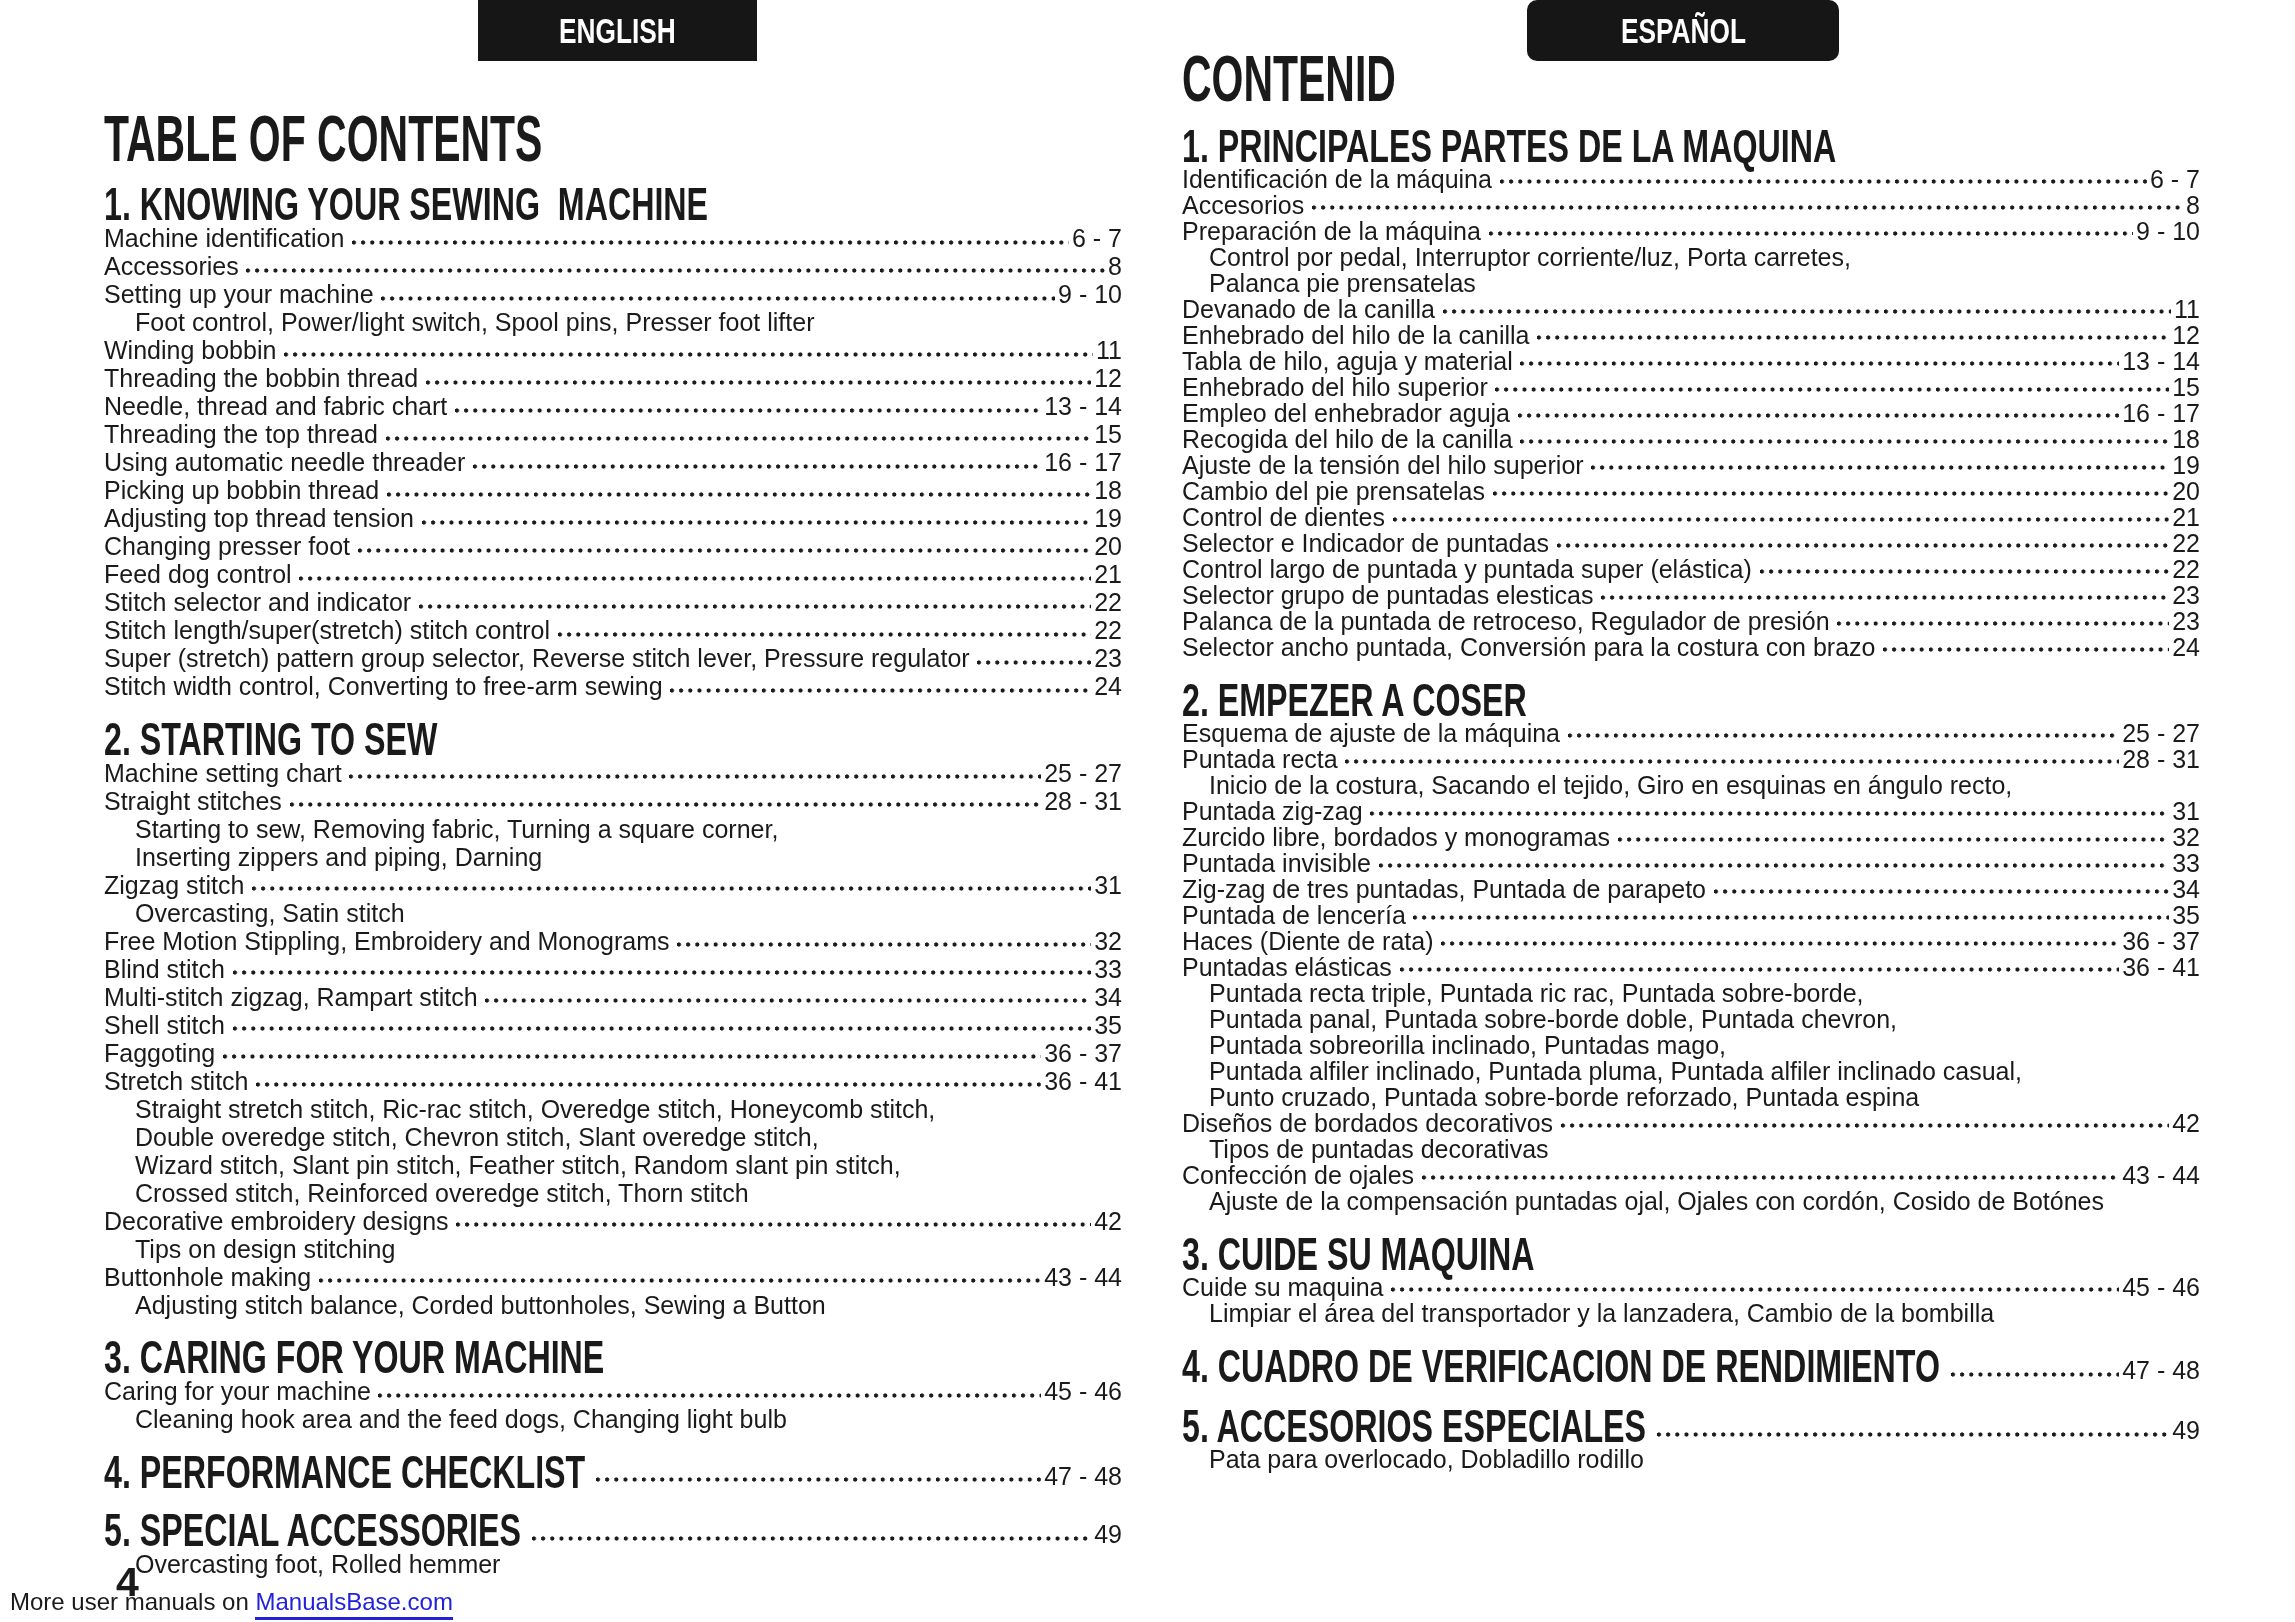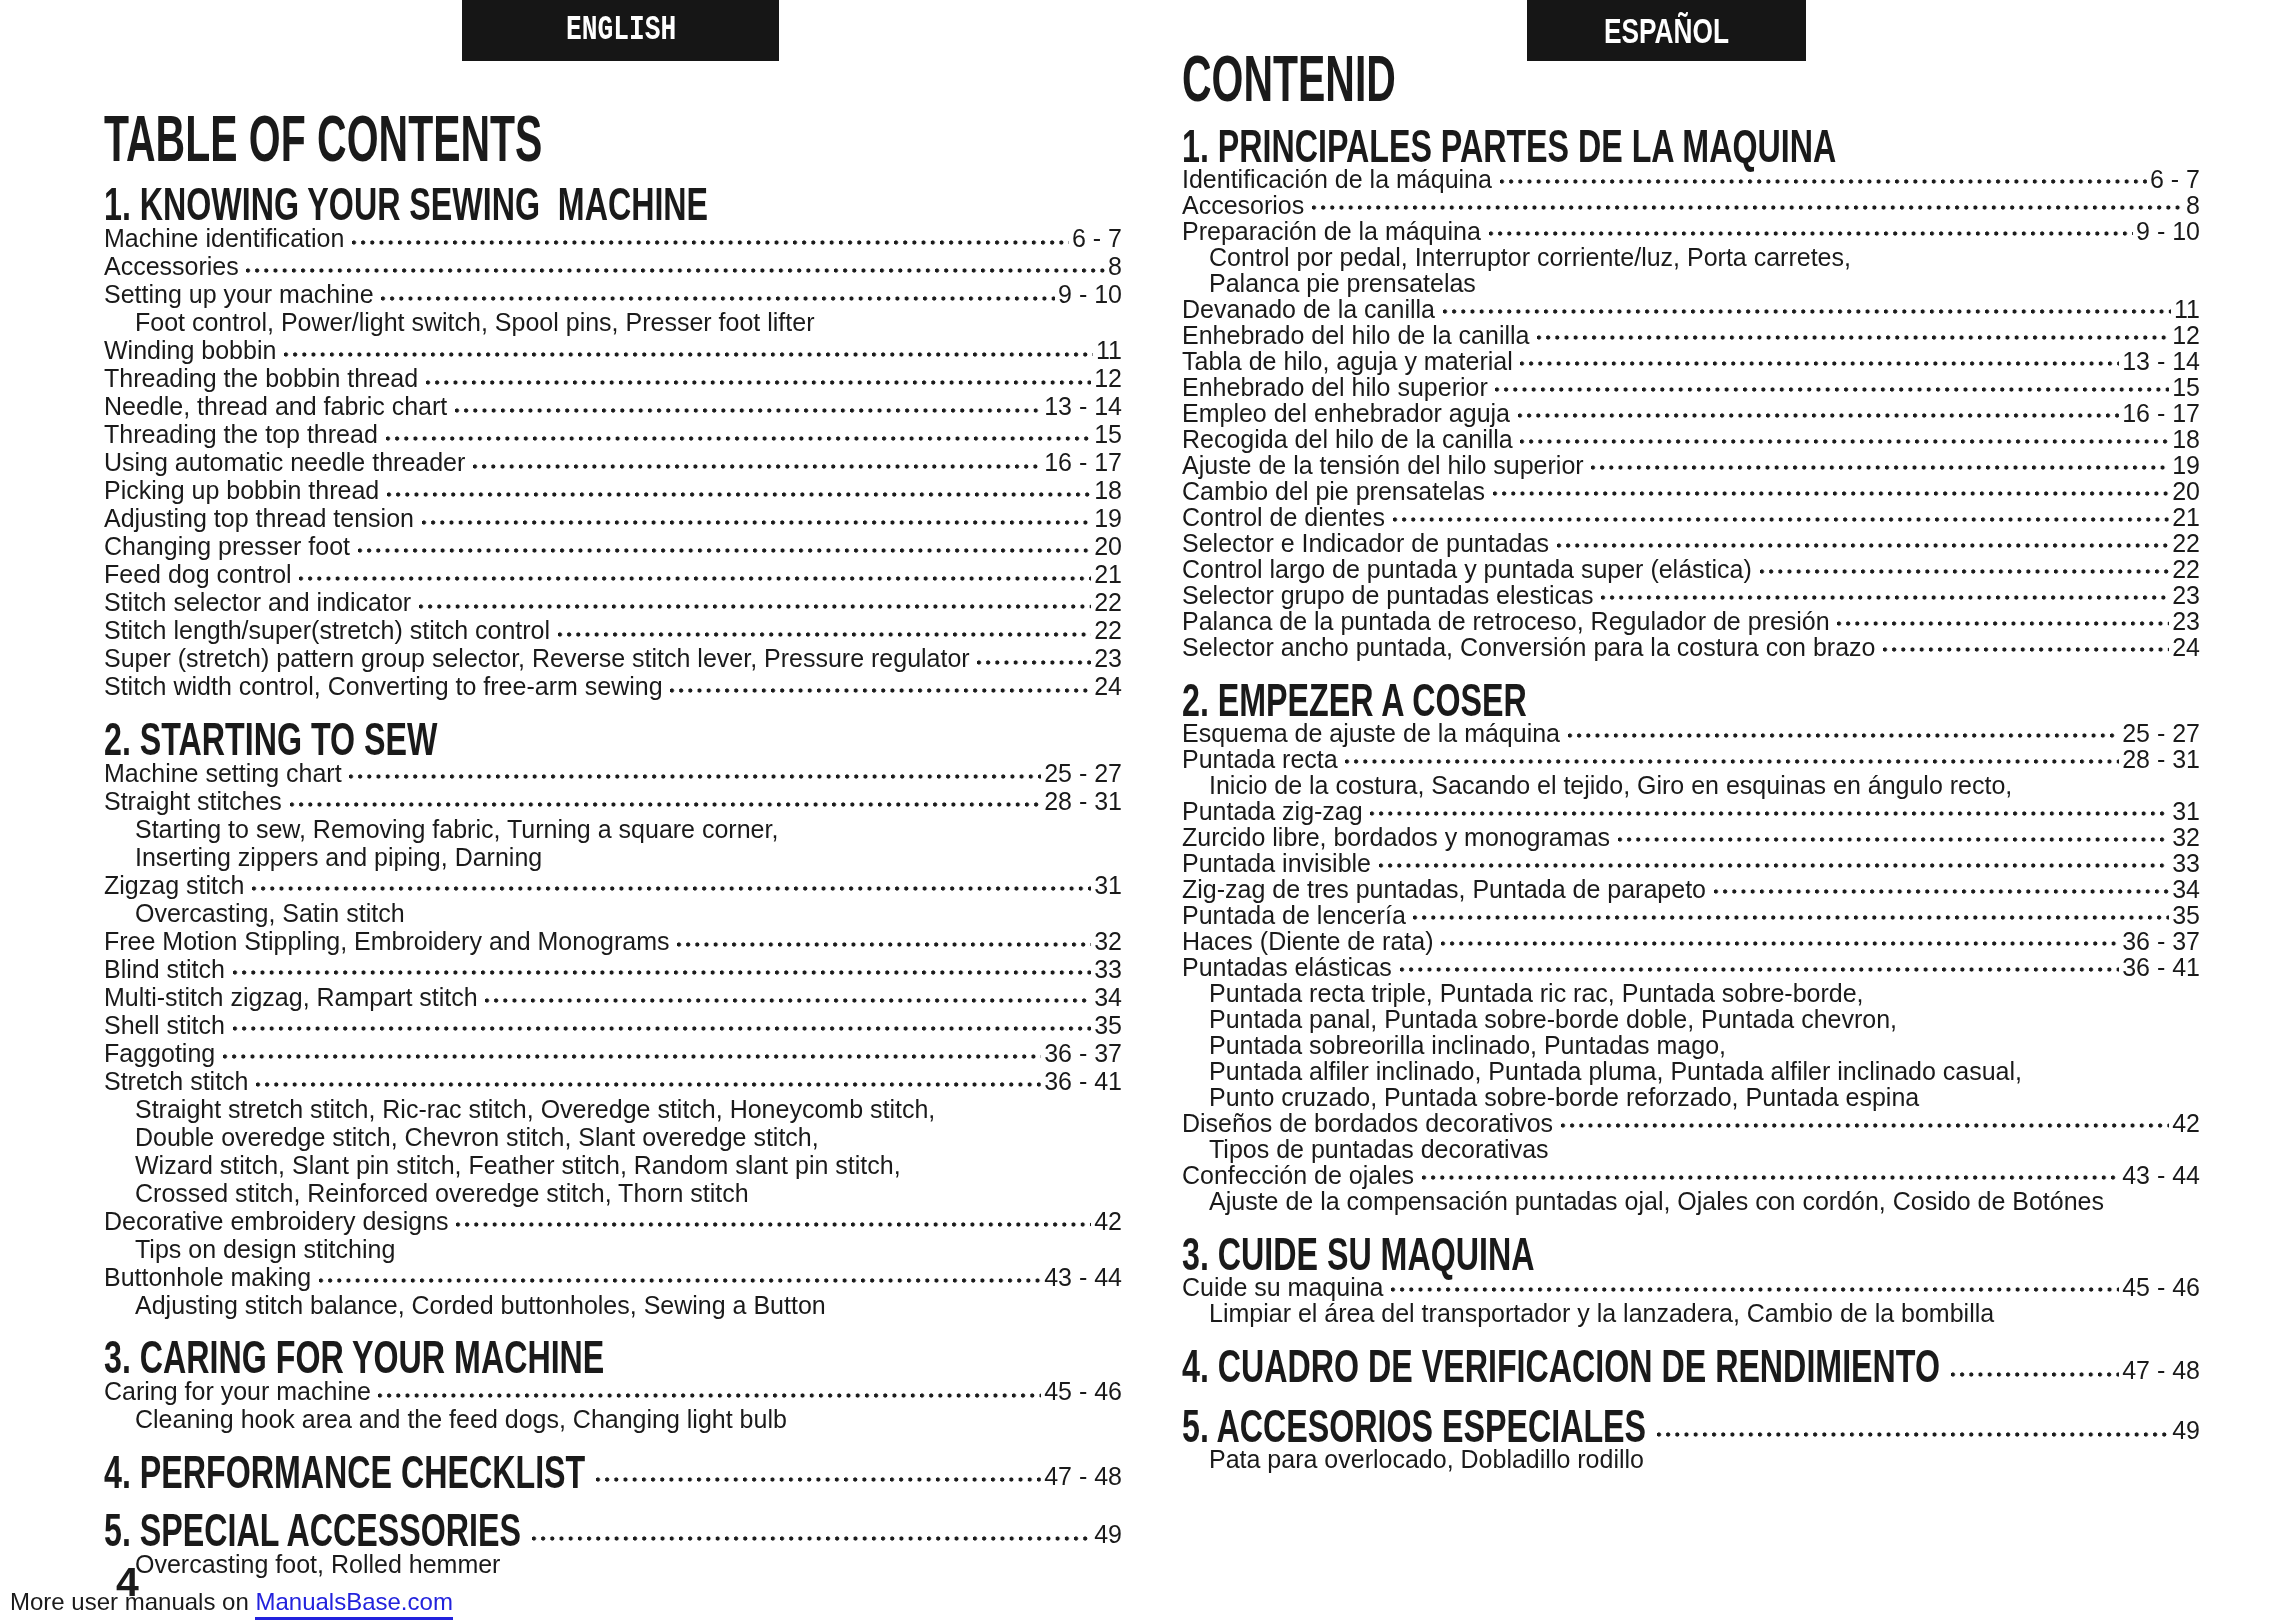--- a/index.html
+++ b/index.html
@@ -6,22 +6,22 @@
   .page {
     position:relative; width:2295px; height:1622px;
     background:#ffffff; overflow:hidden;
     font-family:"Liberation Sans", sans-serif; color:#1a1a1a;
   }
   .banner {
     position:absolute; top:0; height:61px;
     background:var(--banner-bg,#161616); color:#ffffff;
     display:flex; align-items:center; justify-content:center;
   }
-  #banner-en { left:462px; width:317px;font-family:Liberation Mono, monospace; }
-  #banner-es { left:1527px; width:279px; }
+  #banner-en { left:478px; width:279px; }
+  #banner-es { left:1527px; width:312px;border-radius:10px; }
   .banner-text { font-weight:bold; font-size:35px; line-height:61px; white-space:pre; }
   .column { position:absolute; top:0; }
   #col-en { left:104px; width:1018px; padding-top:112px; }
   #col-es { left:1182px; width:1018px; padding-top:52px; }
   .doc-title { display:block; font-size:64px; font-weight:bold; line-height:54px; white-space:pre; }
   .condense { display:inline-block; transform-origin:0 60%; }
   .sec-heading-row { display:flex; align-items:flex-end; height:40px; margin-top:18.4px; }
   #col-es .sec-heading-row { margin-top:20px; }
   .sec-heading { font-size:46px; line-height:40px; font-weight:bold; white-space:pre; }
   .toc-row { display:flex; align-items:flex-end; line-height:28px; }

